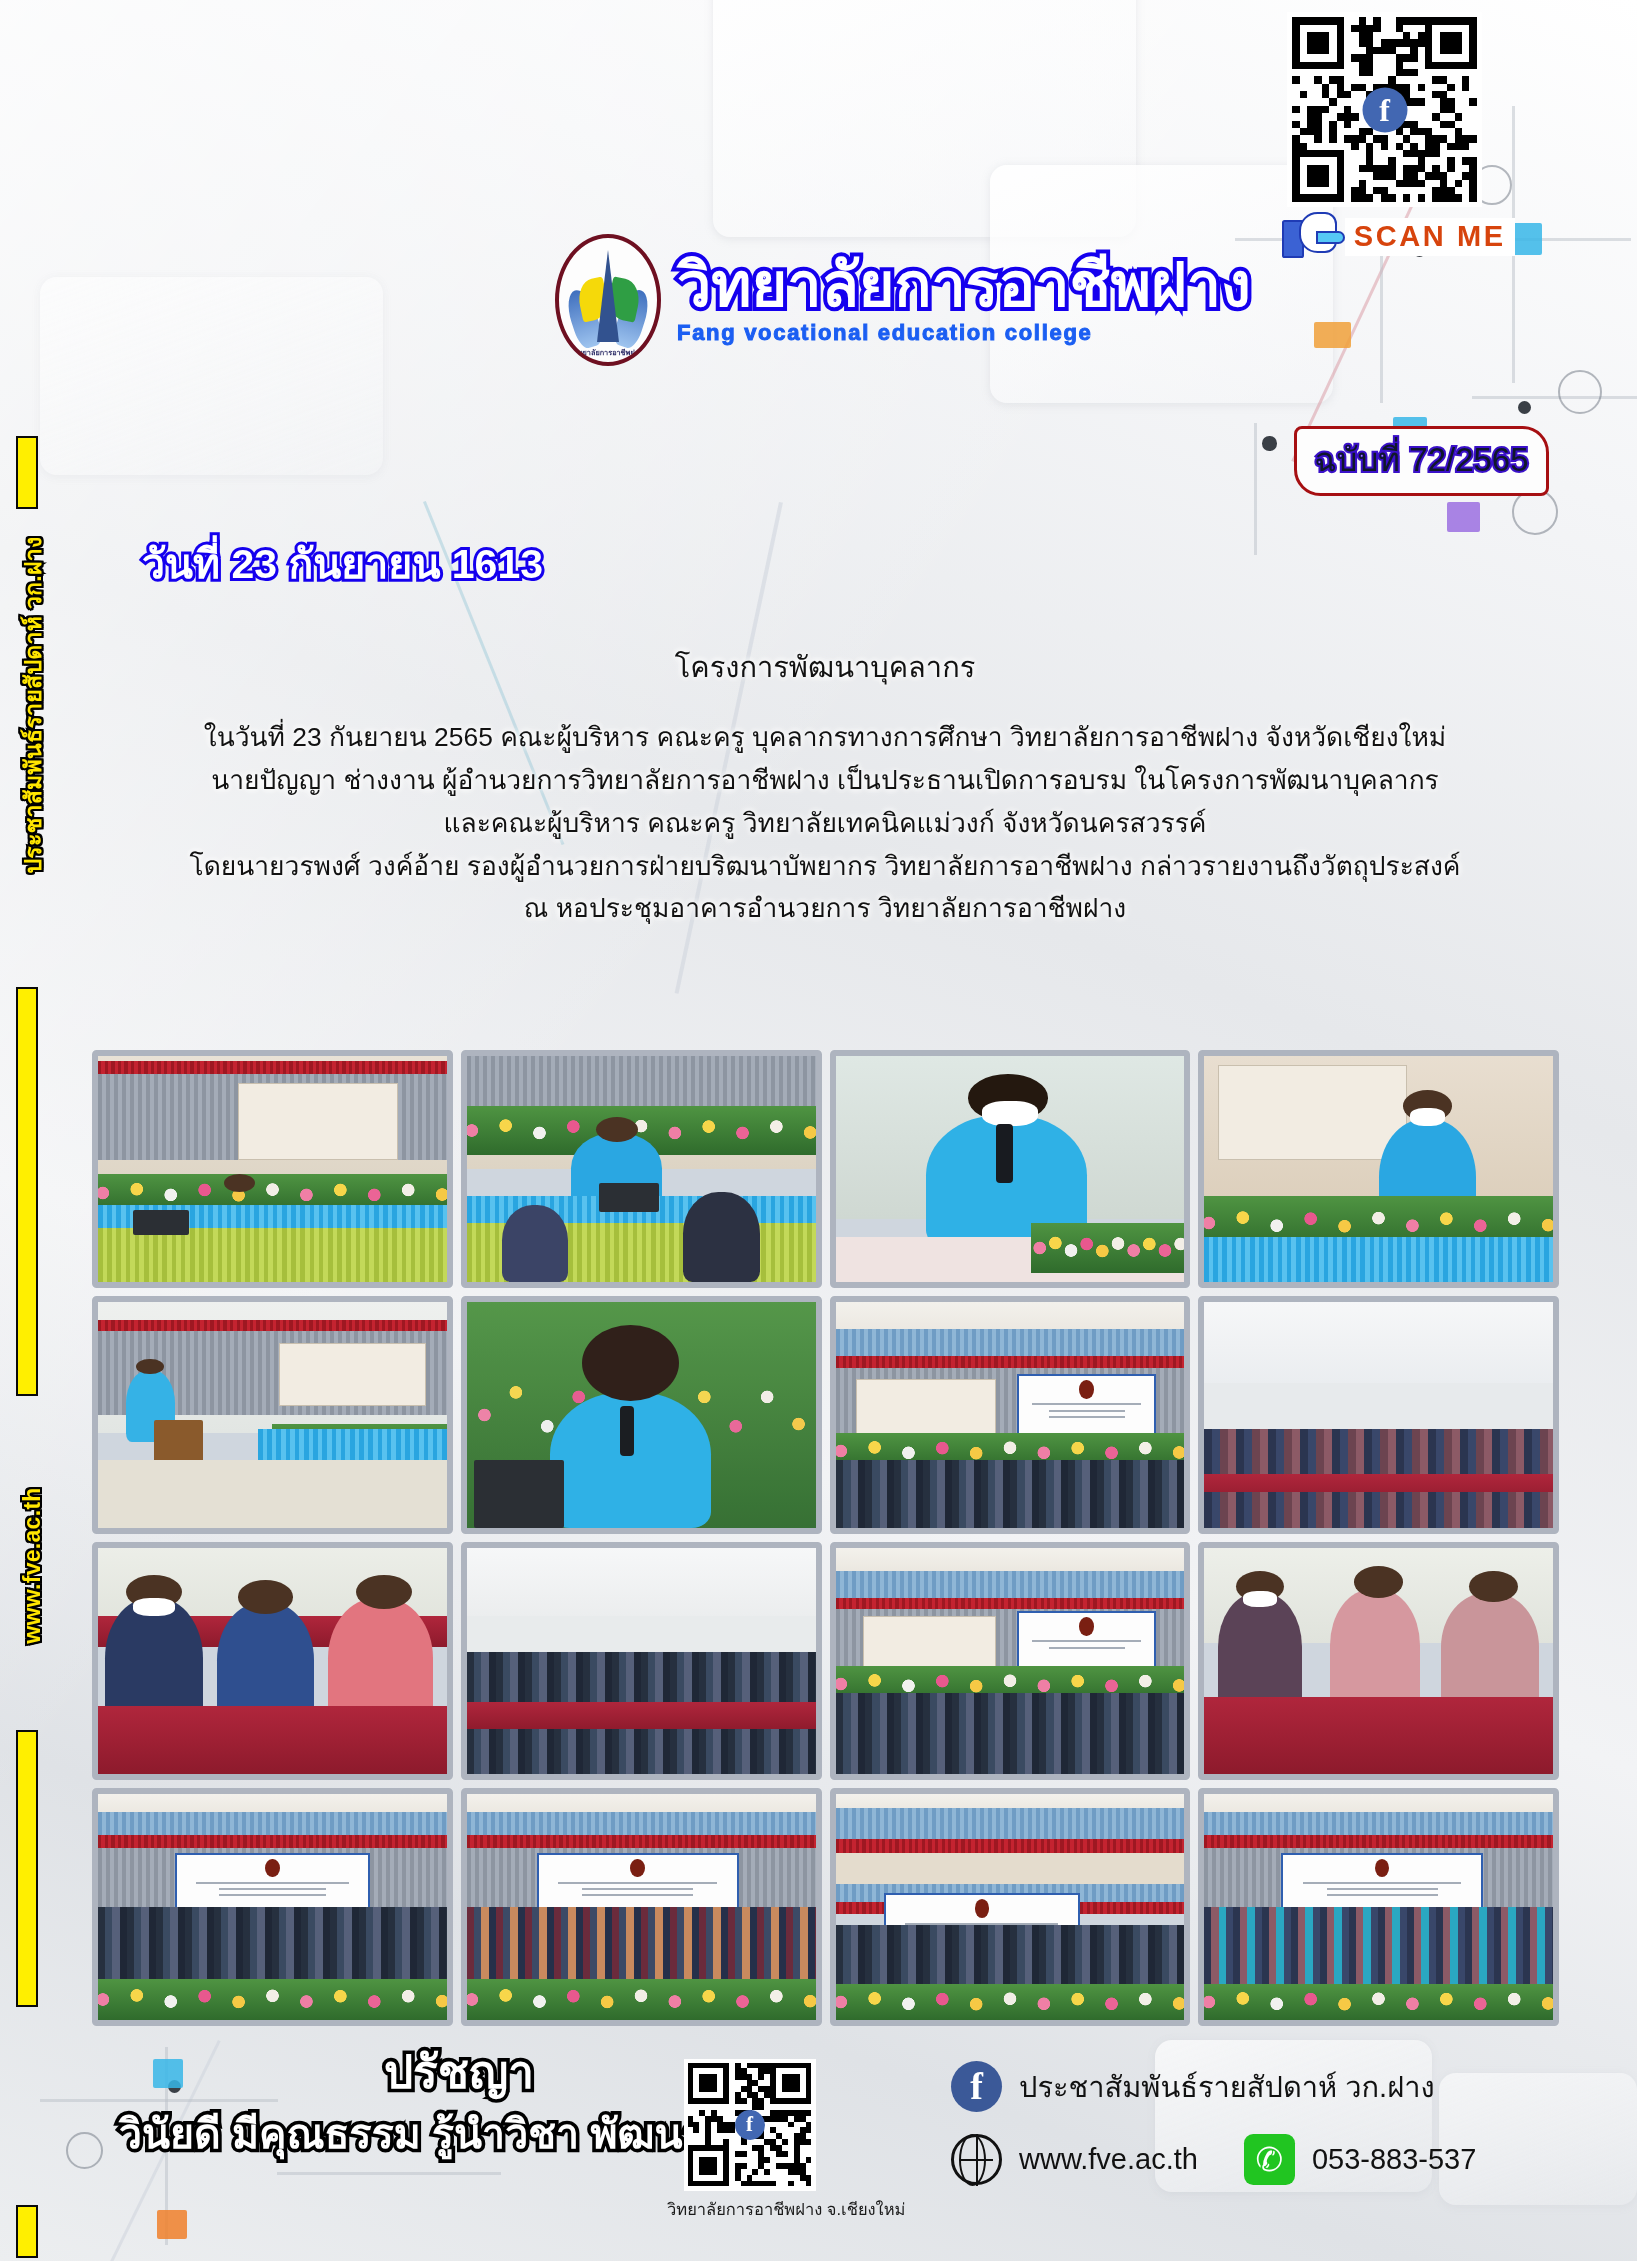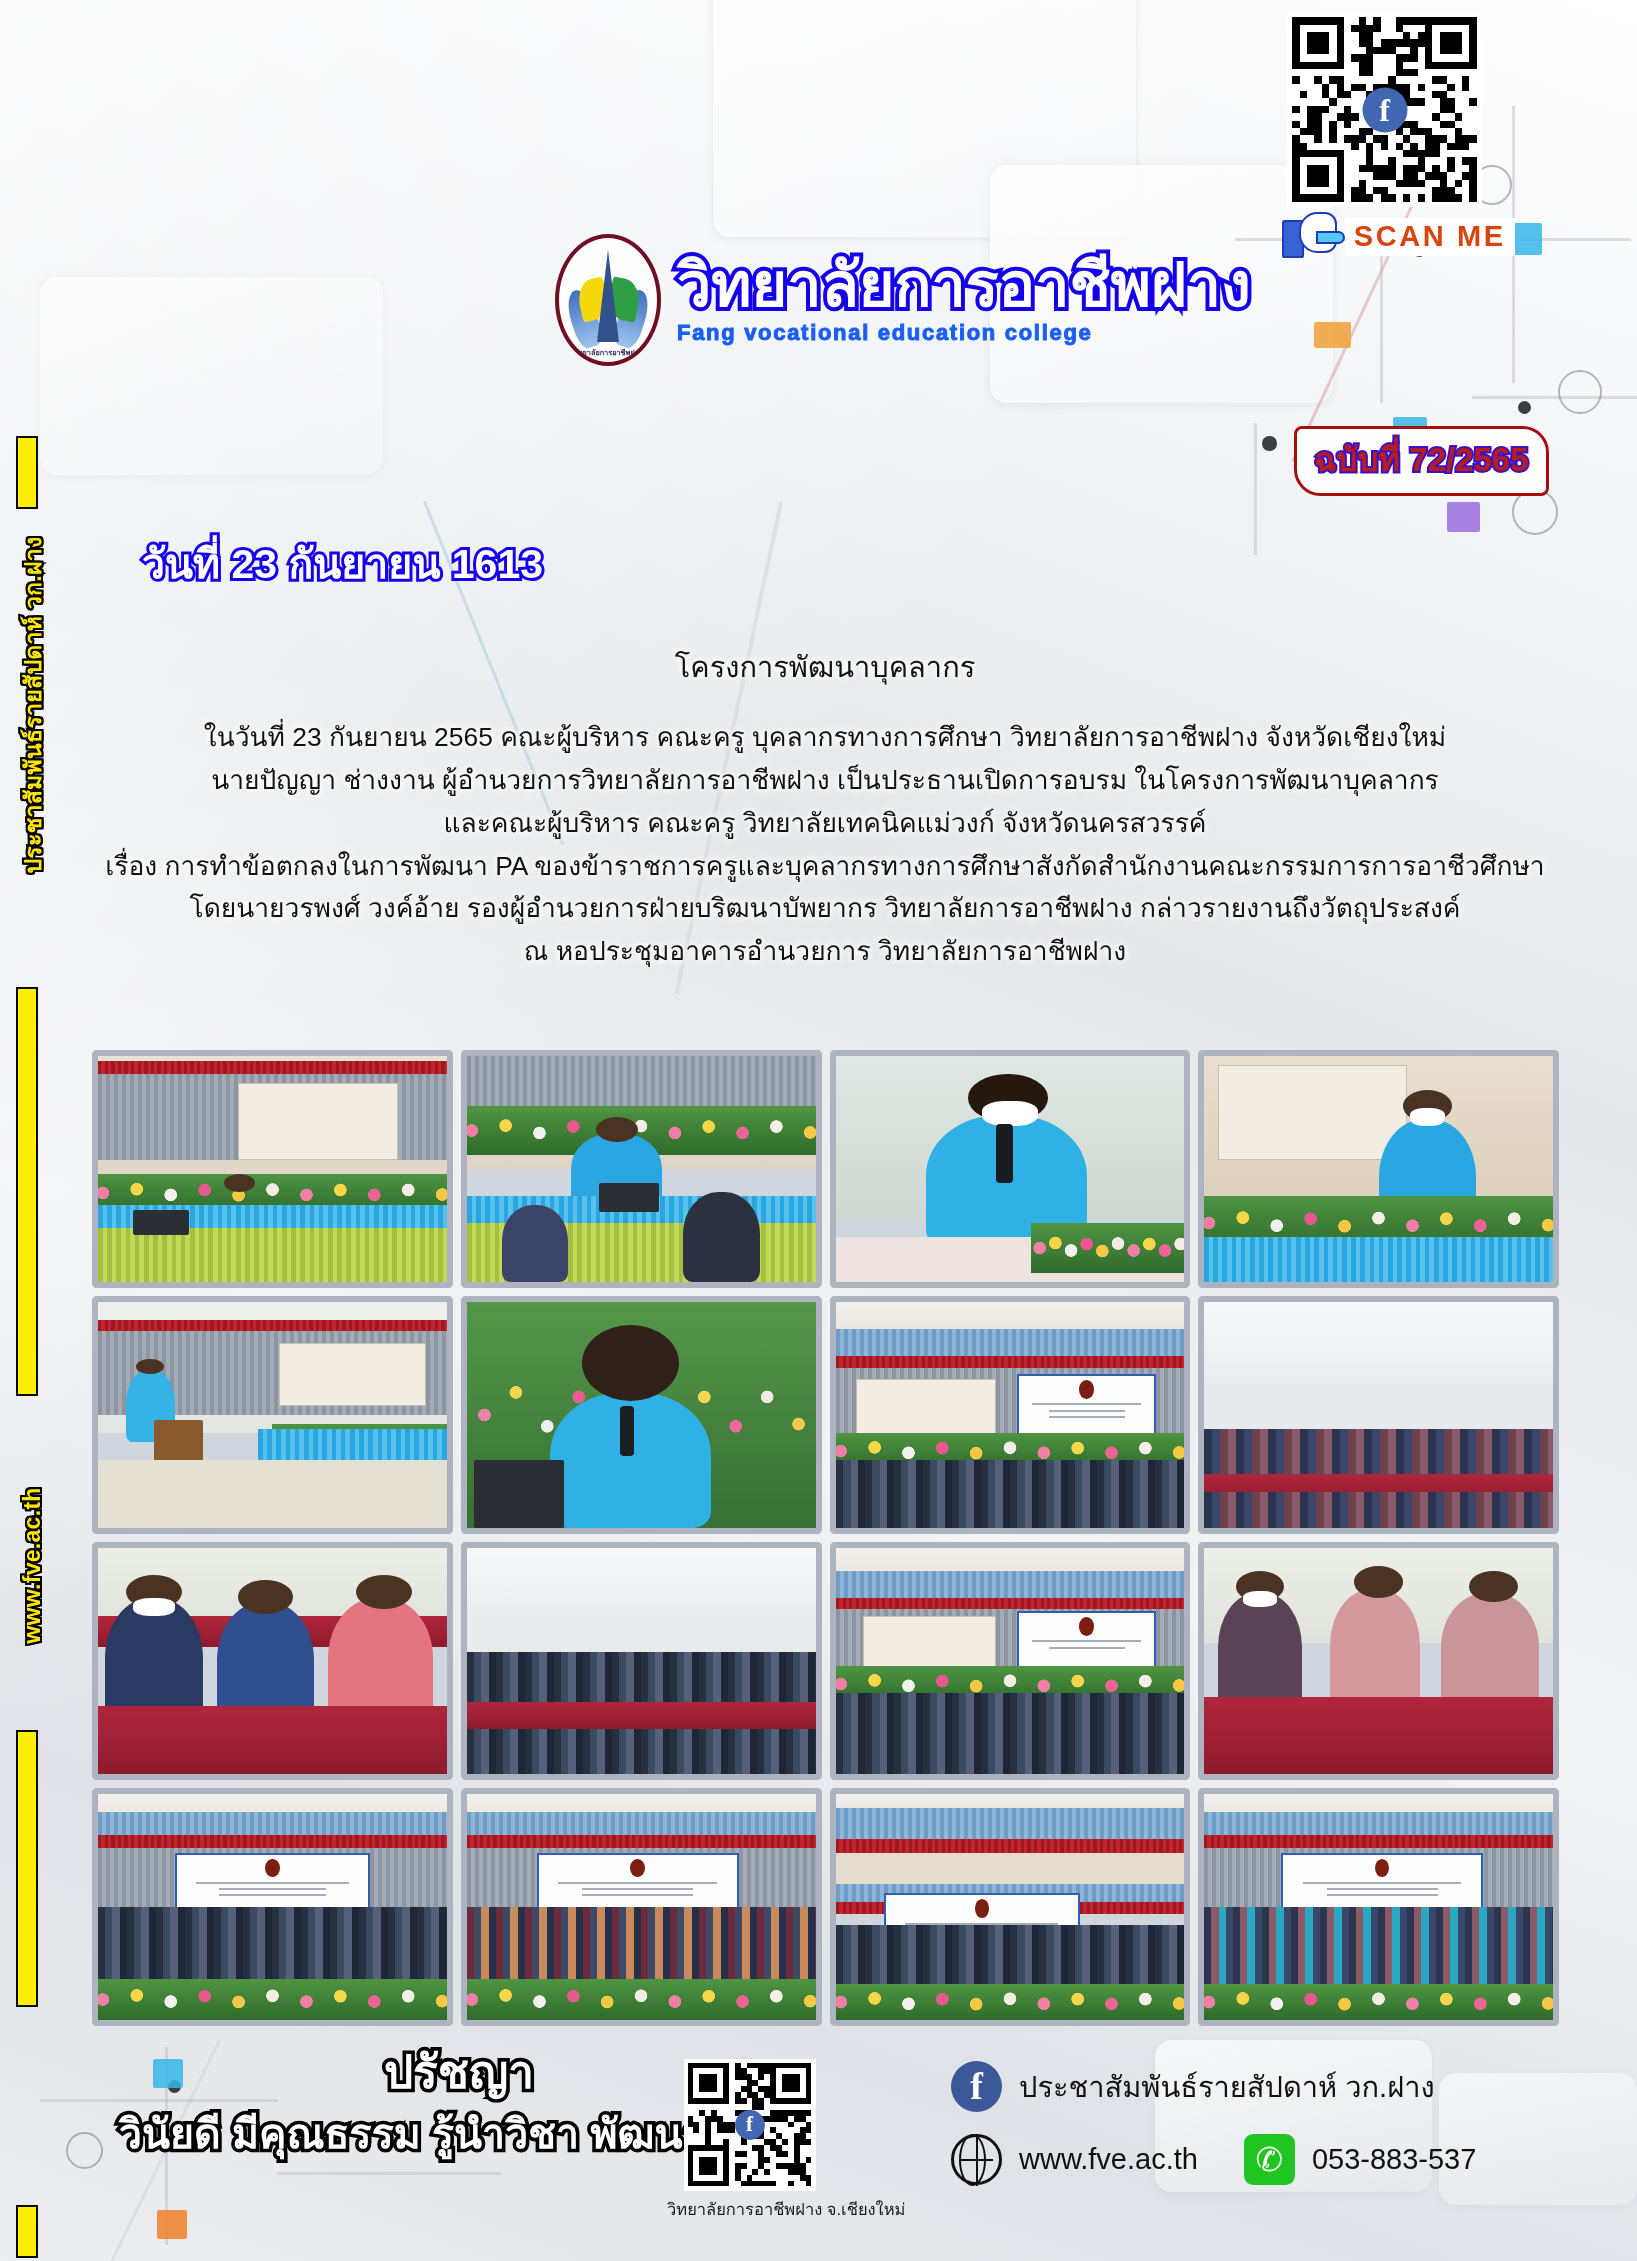--- a/index.html
+++ b/index.html
@@ -327,22 +327,22 @@
 
   .issue-badge {
     position: absolute;
     left: 1294px;
     top: 426px;
     background: #fdfdfd;
     border: 3.3px solid #a60f12;
     border-radius: 8px 26.4px 8px 26.4px;
     padding: 4px 17px 6.6px;
     font-size: 33px;
-    font-weight: 700;
-    color: #b91c1c;
+    font-weight: 400;
+    color: #0f172a;
     -webkit-text-stroke: 4px #3a10c9;
     paint-order: stroke fill;
     white-space: nowrap;
     z-index: 7;
   }
 
   
   .date-line {
     position: absolute;
     left: 142px;
@@ -1254,21 +1254,20 @@
     <div class="issue-badge">ฉบับที่ 72/2565</div>
   </div>
 
   <div class="date-line">วันที่ 23 กันยายน 1613</div>
 
   <div class="body-text">
     <div class="body-heading">โครงการพัฒนาบุคลากร</div>
     <div class="body-line">ในวันที่ 23 กันยายน 2565 คณะผู้บริหาร คณะครู บุคลากรทางการศึกษา วิทยาลัยการอาชีพฝาง จังหวัดเชียงใหม่</div>
     <div class="body-line">นายปัญญา ช่างงาน ผู้อำนวยการวิทยาลัยการอาชีพฝาง เป็นประธานเปิดการอบรม ในโครงการพัฒนาบุคลากร</div>
     <div class="body-line">และคณะผู้บริหาร คณะครู วิทยาลัยเทคนิคแม่วงก์ จังหวัดนครสวรรค์</div>
-    <div class="body-line">เรื่อง การทำข้อตกลงในการพัฒนา PA ของข้าราชการครูและบุคลากรทางการศึกษาสังกัดสำนักงานคณะกรรมการการอาชีวศึกษา</div>
     <div class="body-line">โดยนายวรพงศ์ วงค์อ้าย รองผู้อำนวยการฝ่ายบริฒนาบัพยากร วิทยาลัยการอาชีพฝาง กล่าวรายงานถึงวัตถุประสงค์</div>
     <div class="body-line">ณ หอประชุมอาคารอำนวยการ วิทยาลัยการอาชีพฝาง</div>
   </div>
 
   <div class="photo-grid">
 
     <figure class="photo">
       <div class="ph-inner">
         <div class="ph-wall" style="height:62%"></div>
         <div class="ph-curtain-grey" style="top:4%;height:42%"></div>

